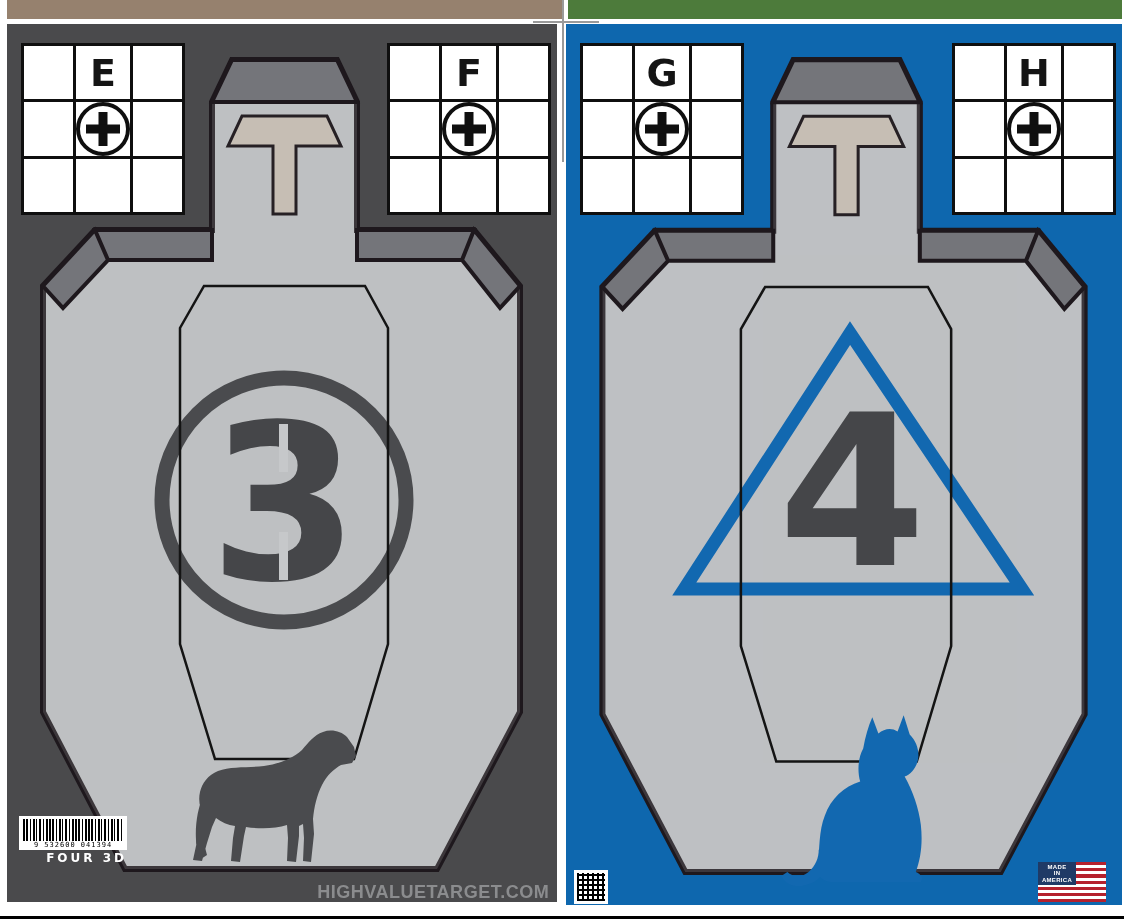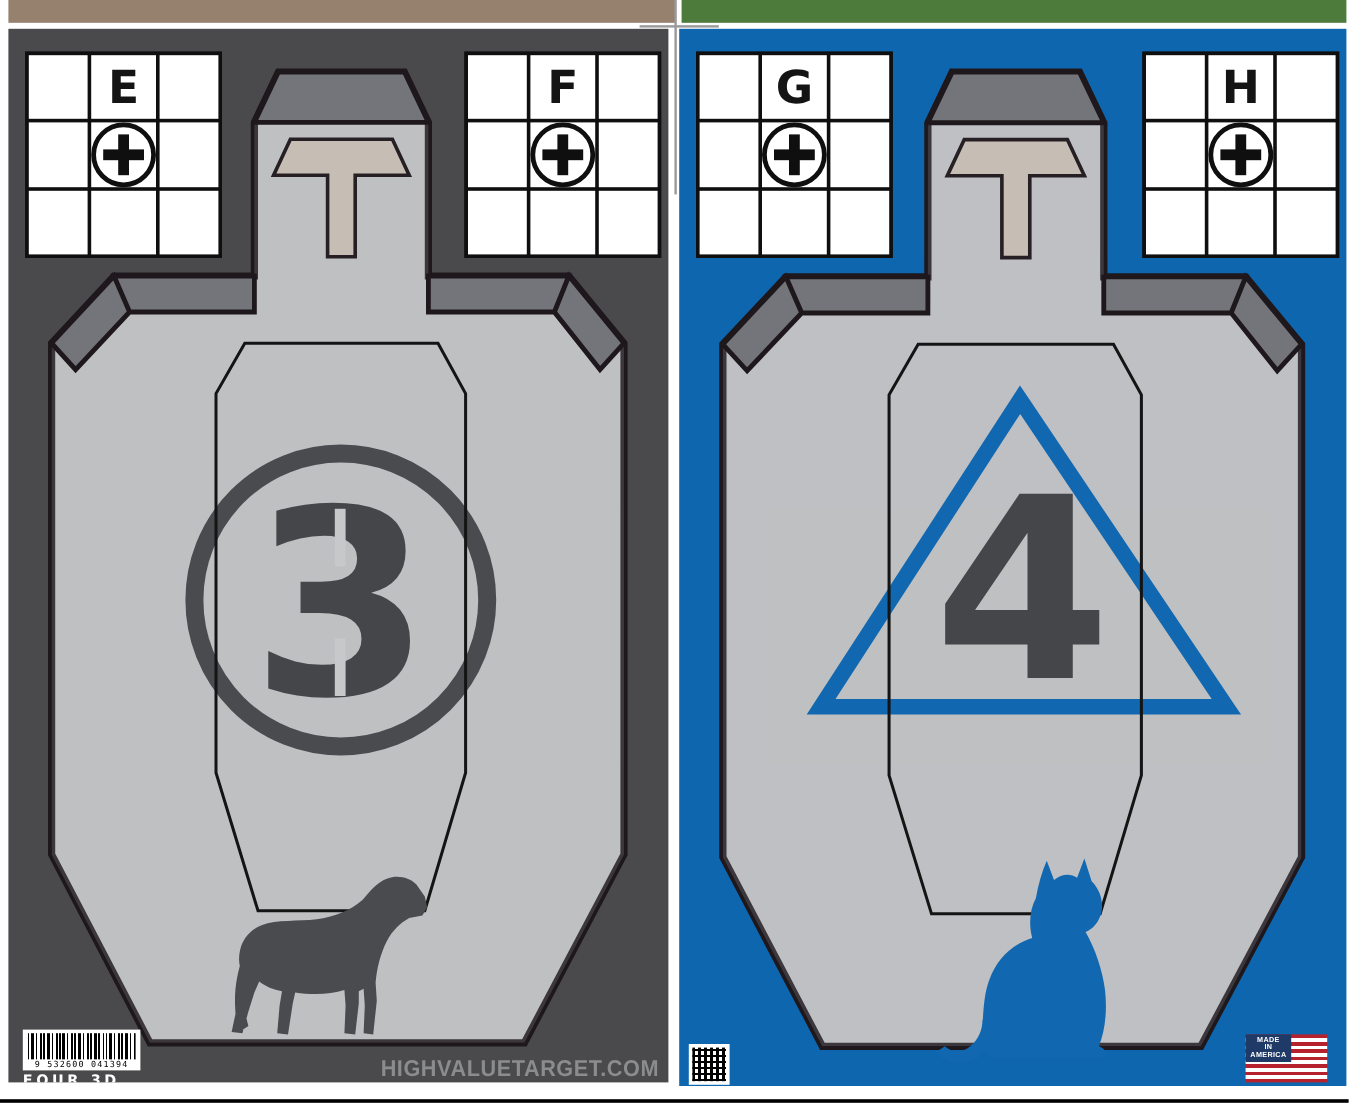--- a/index.html
+++ b/index.html
@@ -18,27 +18,27 @@
   .grid{position:absolute;top:19px;width:164px;height:172px;background:#0f0f0f;border:3px solid #0f0f0f;
     display:grid;grid-template-columns:repeat(3,1fr);grid-template-rows:repeat(3,1fr);gap:3px;box-sizing:border-box}
   .grid-a{left:14px}.grid-b{right:6px}
   .cell{background:#fff;display:flex;align-items:center;justify-content:center;position:relative}
   .cell-letter{font-family:"DejaVu Sans",sans-serif;font-weight:bold;font-size:38px;color:#141414;line-height:1}
   .plus-wrap{display:block;width:46px;height:46px;border:4px solid #0f0f0f;border-radius:50%;position:relative}
   .plus-wrap .pv,.plus-wrap .ph{position:absolute;left:50%;top:50%;transform:translate(-50%,-50%);background:#0f0f0f}
   .plus-wrap .pv{width:9px;height:34px}
   .plus-wrap .ph{width:34px;height:9px}
 
-  .barcode{position:absolute;left:12px;top:834px;width:98px}
+  .barcode{position:absolute;left:12px;top:792px;width:108px}
   .barcode-box{background:#fff;padding:3px 4px 1px 4px}
   .bars{height:22px;background:repeating-linear-gradient(90deg,#000 0 1.5px,#fff 1.5px 3px,#000 3px 5.5px,#fff 5.5px 7px,#000 7px 8px,#fff 8px 10.5px,#000 10.5px 12px,#fff 12px 13px)}
   .barcode-digits{font-family:"DejaVu Sans Mono",monospace;font-size:7px;letter-spacing:1px;color:#000;
     background:#fff;text-align:center;white-space:nowrap}
   .barcode-label{color:#fff;font-family:"DejaVu Sans",sans-serif;font-weight:bold;font-size:12px;
-    letter-spacing:3px;text-align:left;margin-top:1px}
+    letter-spacing:3px;text-align:right;margin-top:1px}
 
   .site-url{position:absolute;right:8px;top:857px;font-size:19px;font-weight:bold;color:#8b8c8e;
     letter-spacing:0.5px;transform:scaleX(.95);transform-origin:100% 50%;white-space:nowrap}
 
   .qr{position:absolute;left:8px;top:846px;width:34px;height:34px;background:#fff;padding:3px;box-sizing:border-box}
   .qr-inner{width:100%;height:100%;
     background-image:repeating-linear-gradient(0deg,#000 0 2px,transparent 2px 5px),
                      repeating-linear-gradient(90deg,#000 0 2px,#fff 2px 5px)}
 
   .flag{position:absolute;right:16px;top:838px;width:68px;height:40px;

